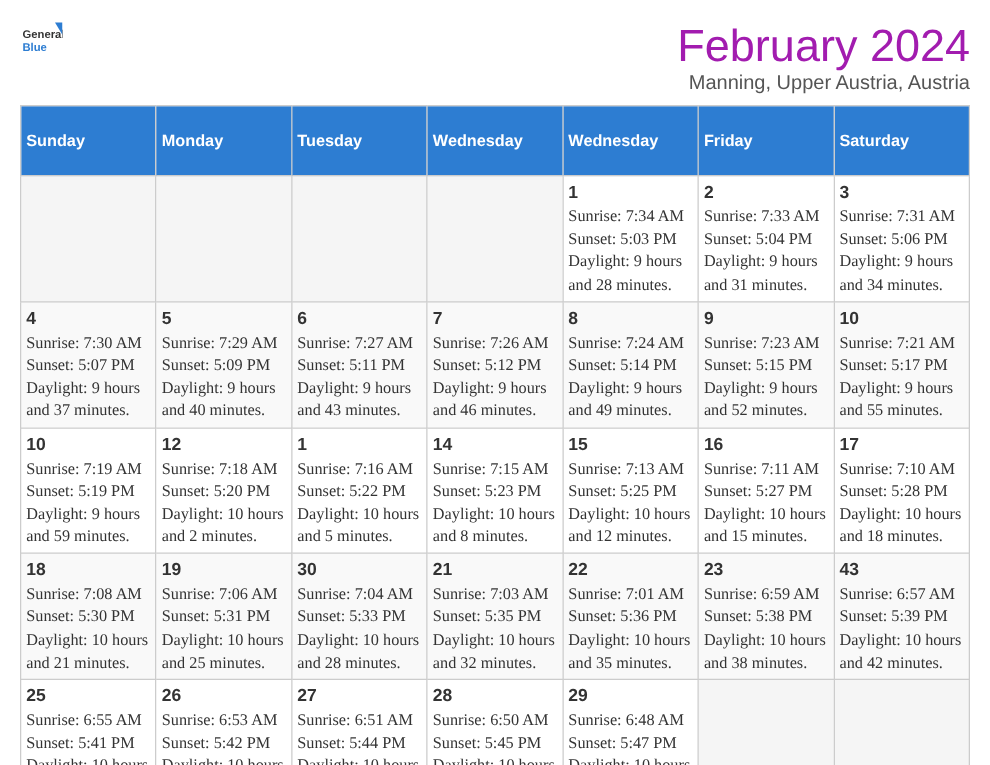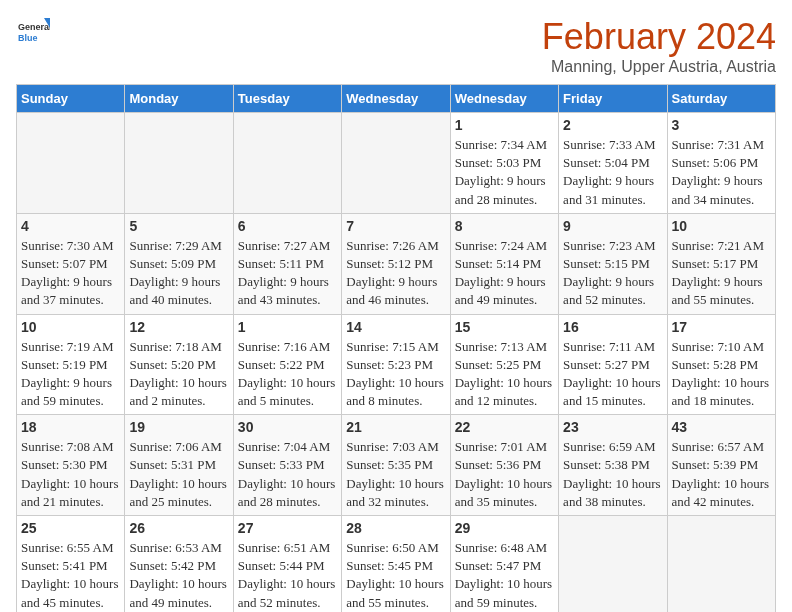--- a/index.html
+++ b/index.html
@@ -20,38 +20,38 @@
       display: flex;
       align-items: center;
       gap: 4px;
     }
     .title-area {
       text-align: right;
     }
     .month-title {
       font-size: 36px;
       font-weight: normal;
-      color: #c2410c;
+      color: #a21caf;
     }
     .location-title {
       font-size: 16px;
       color: #555;
       text-align: right;
     }
     table {
       width: 100%;
       border-collapse: collapse;
       table-layout: fixed;
     }
     th {
       background-color: #2d7dd2;
       color: #fff;
       font-size: 13px;
       font-weight: bold;
-      padding: 6px 4px;
+      padding: 20px 4px;
       text-align: left;
       border: 1px solid #ccc;
     }
     td {
       border: 1px solid #ccc;
       vertical-align: top;
       padding: 4px;
       font-size: 11px;
       color: #333;
       height: 88px;

